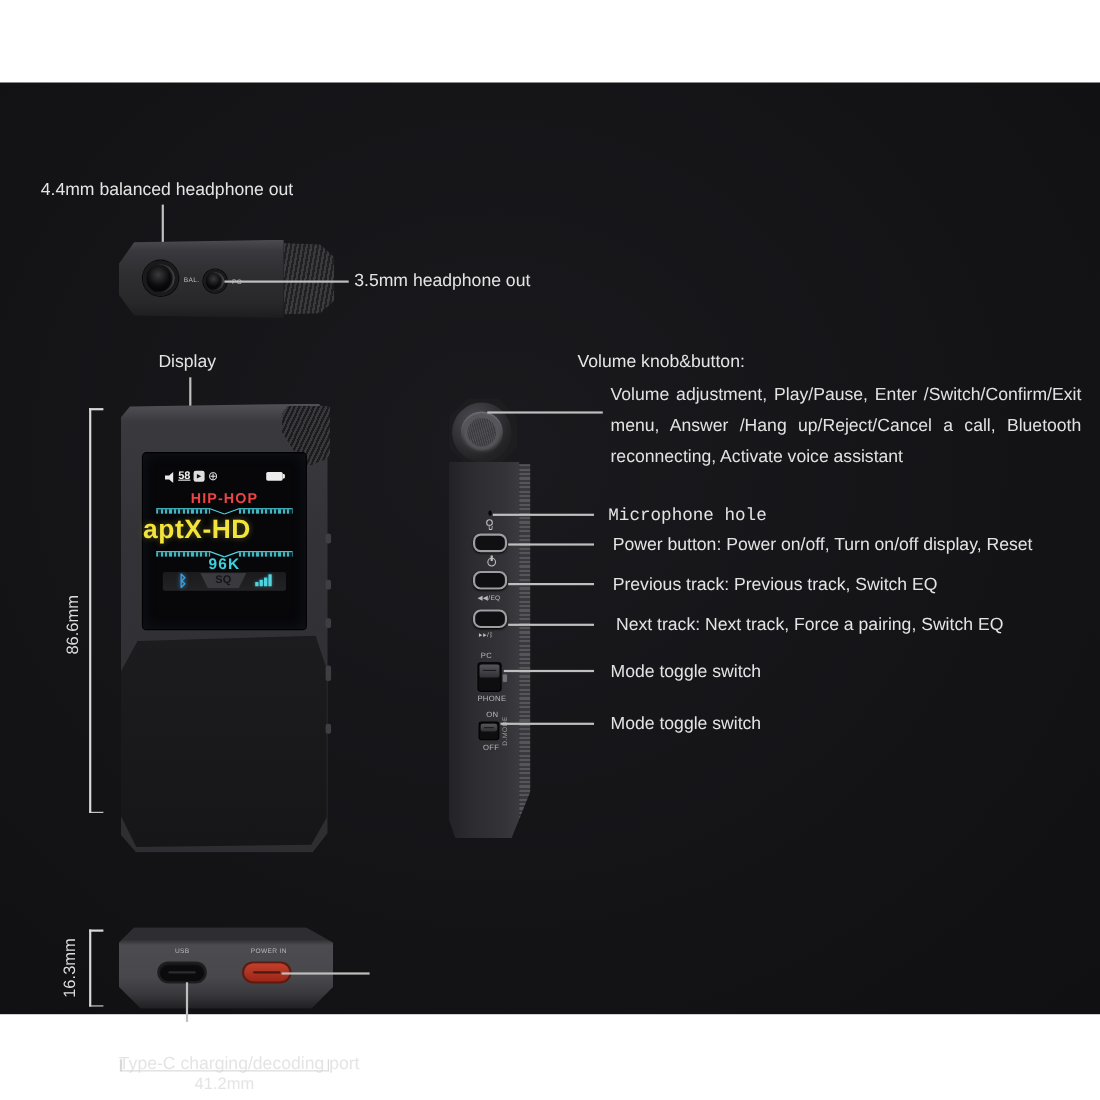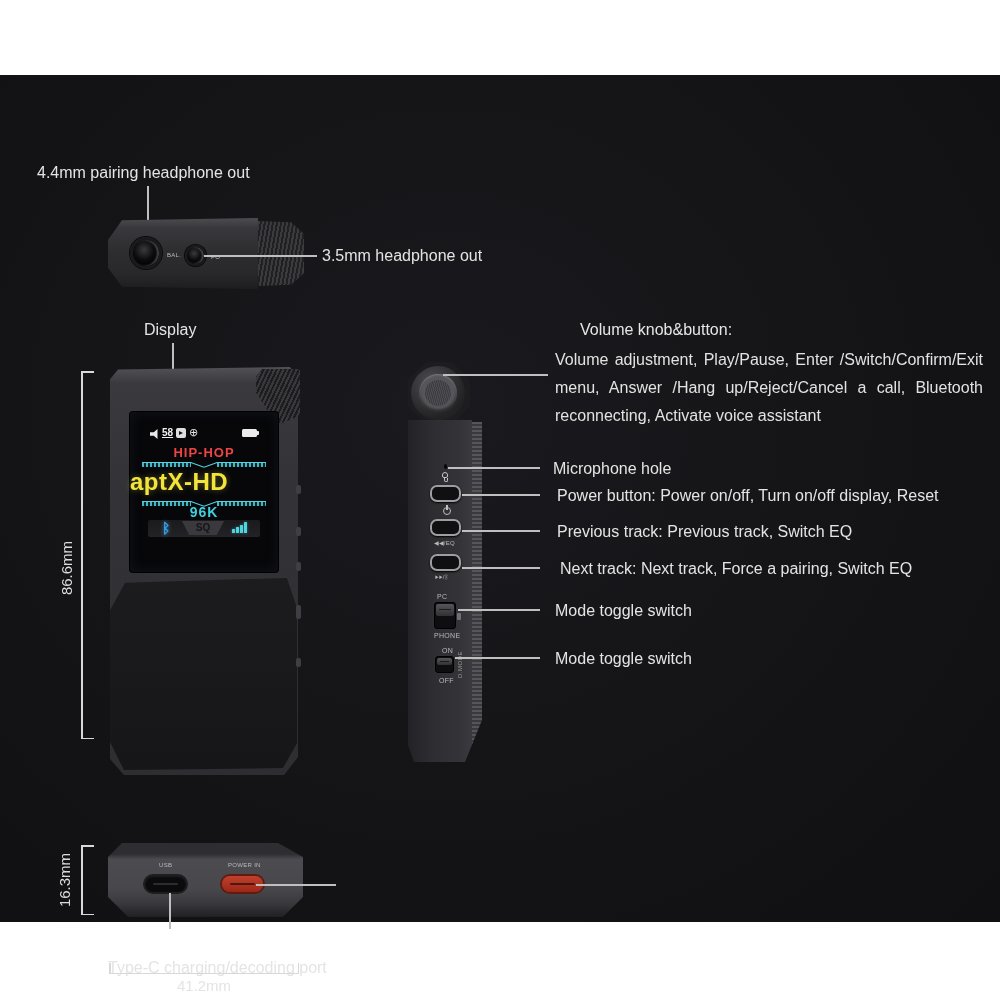--- a/index.html
+++ b/index.html
@@ -114,21 +114,21 @@
   .toggle { position:absolute; background:#0e0e10; border:1px solid #000; border-radius:3px;
       box-shadow:0 0 0 1px #313135; }
   .toggle .tknob { position:absolute; left:1px; right:1px; top:1px; height:48%;
       background:linear-gradient(180deg,#55555a,#313135); border-radius:2px; }
   .toggle .tknob::after { content:""; position:absolute; left:3px; right:3px; top:45%; height:1px; background:#1c1c1f; }
   .tnub { position:absolute; width:4px; height:7px; background:#707075; border-radius:1px; }
   .vtext { position:absolute; color:#98989c; font-size:6px; letter-spacing:.5px;
       writing-mode:vertical-rl; transform:rotate(180deg); white-space:nowrap; }
 
   
-  .vol-title { position:absolute; left:580px; top:246px; color:#e6e6e6; font-size:16px; }
+  .vol-title { position:absolute; left:525px; top:246px; color:#e6e6e6; font-size:16px; }
   .vol-desc { position:absolute; left:555px; top:271px; width:428px; color:#e2e2e2;
       font-size:16px; line-height:28px; text-align:justify; }
 
   
   .dev-bottom { position:absolute; left:108px; top:768px; width:195px; height:74px; }
   .dev-bottom .body { position:absolute; inset:0;
       background:linear-gradient(180deg,#2e2e32 0%,#2e2e32 15%,#4c4c50 22%,#48484c 62%,#39393d 82%,#202023 100%);
       clip-path:polygon(7.2% 0,87.2% 0,100% 19%,100% 73%,89.7% 100%,10.3% 100%,0 73%,0 19%); }
   .port { position:absolute; top:33px; width:41px; height:16px; border-radius:8px; }
   .port.usb { left:37px; background:#0b0b0d; box-shadow:0 0 0 2px #1e1e21, inset 0 1px 2px rgba(255,255,255,.08); }
@@ -136,21 +136,21 @@
   .port::after { content:""; position:absolute; left:8px; top:7px; right:8px; height:2px;
       border-radius:1px; background:rgba(0,0,0,.55); }
   .port.usb::after { background:#2c2c30; }
 </style>
 </head>
 <body>
 
 <div class="page">
   <div class="photo">
 
-    <div class="lbl" style="left:37px; top:89px;">4.4mm pairing headphone out</div>
+    <div class="lbl" style="left:37px; top:89px;">4.4mm balanced headphone out</div>
     <div class="vline" style="left:147px; top:111px; height:64px;"></div>
 
     <div class="dev-top">
       <div class="body"></div>
       <div class="knob"></div>
       <div class="jack j44"></div>
       <div class="micro" style="left:59px; top:34px; font-size:6px;">BAL.</div>
       <div class="jack j35"></div>
       <div class="micro" style="left:103px; top:36px; font-size:6px;">PO</div>
     </div>
@@ -242,21 +242,21 @@
       </div>
       <div class="vtext" style="left:52px; top:290px; height:28px;">D.MODE</div>
       <div class="micro" style="left:34px; top:317px;">OFF</div>
     </div>
 
     <div class="hline" style="left:443px; top:299px; width:105px;"></div>
     <div class="vol-title">Volume knob&amp;button:</div>
     <div class="vol-desc">Volume adjustment, Play/Pause, Enter /Switch/Confirm/Exit menu, Answer /Hang up/Reject/Cancel a call, Bluetooth reconnecting, Activate voice assistant</div>
 
     <div class="hline" style="left:448px; top:392px; width:92px;"></div>
-    <div class="lbl" style="left:553px; top:385px;">Microphone hole</div>
+    <div class="lbl" style="left:553px; top:385px;font-family:Liberation Mono, monospace;">Microphone hole</div>
 
     <div class="hline" style="left:462px; top:419px; width:78px;"></div>
     <div class="lbl" style="left:557px; top:412px;">Power button: Power on/off, Turn on/off display, Reset</div>
 
     <div class="hline" style="left:462px; top:455px; width:78px;"></div>
     <div class="lbl" style="left:557px; top:448px;">Previous track: Previous track, Switch EQ</div>
 
     <div class="hline" style="left:462px; top:492px; width:78px;"></div>
     <div class="lbl" style="left:560px; top:485px;">Next track: Next track, Force a pairing, Switch EQ</div>
 

